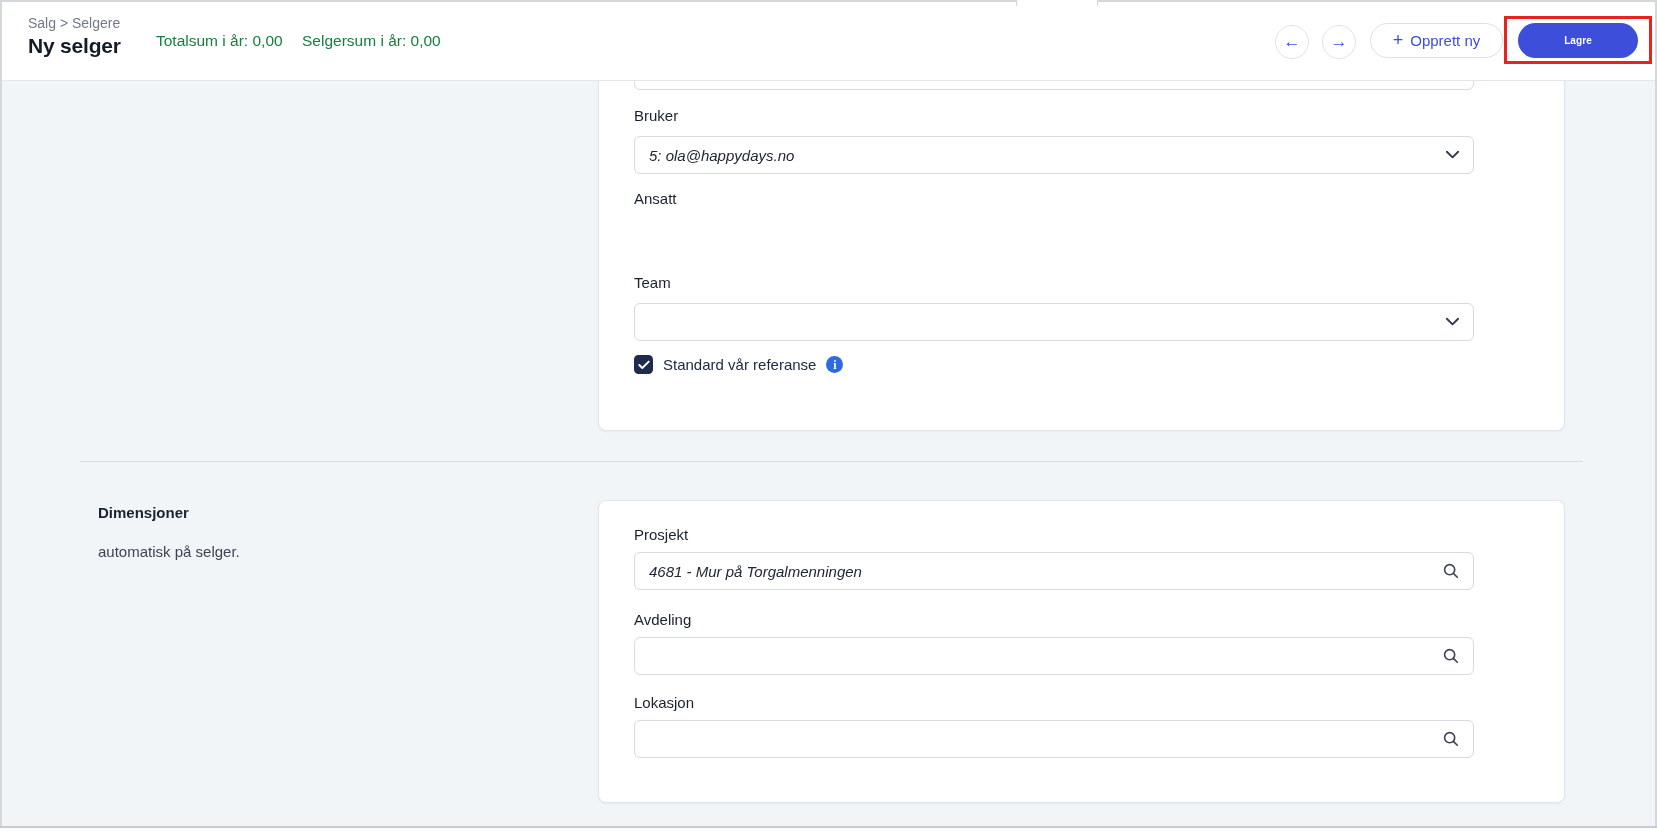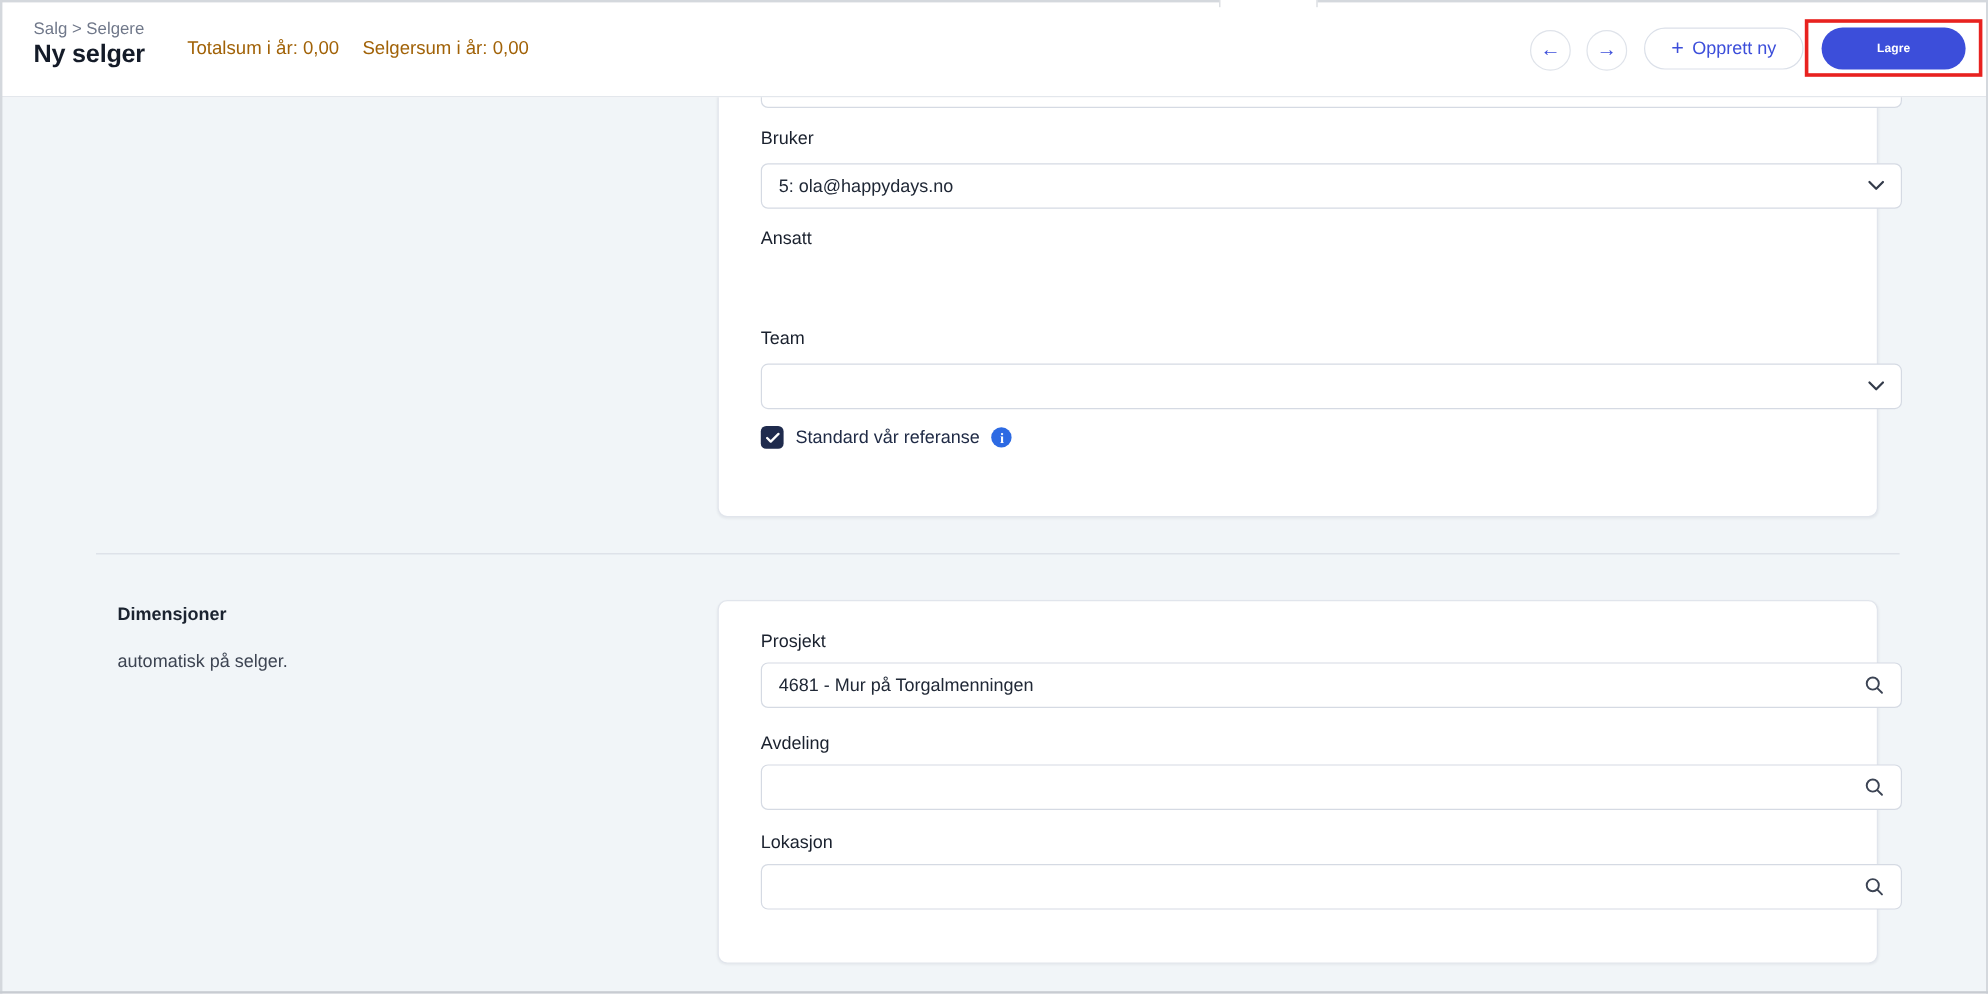--- a/index.html
+++ b/index.html
@@ -14,21 +14,21 @@
   .frame.top-r{left:1098px;top:0;width:559px;height:2px;}
   .frame.tick-l{left:1016px;top:0;width:1px;height:6px;}
   .frame.tick-r{left:1097px;top:0;width:1px;height:6px;}
   .frame.left{left:0;top:0;width:2px;height:828px;}
   .frame.right{left:1655px;top:0;width:2px;height:828px;}
   .frame.bottom{left:0;top:826px;width:1657px;height:2px;background:#C8CCD2;}
   
   .header{position:absolute;left:0;top:0;width:1657px;height:81px;background:#fff;border-bottom:1px solid #E3E7EC;z-index:10;box-sizing:border-box;}
   .breadcrumb{position:absolute;left:28px;top:15px;font-size:14px;color:#70788A;}
   .page-title{position:absolute;left:28px;top:34px;font-size:21px;font-weight:700;color:#141B28;letter-spacing:-0.2px;}
-  .stat{position:absolute;top:32px;font-size:15.5px;color:#a16207;}
+  .stat{position:absolute;top:32px;font-size:15.5px;color:#15803d;}
   .stat.total{left:156px;} .stat.seller{left:302px;}
   .navcircle{position:absolute;top:25px;width:34px;height:34px;border:1.5px solid #DFE3EA;border-radius:50%;
     display:flex;align-items:center;justify-content:center;font-size:17px;color:var(--accent_blue,#3C4EDA);
     box-sizing:border-box;background:#fff;cursor:pointer;}
   .navcircle.back{left:1275px;} .navcircle.fwd{left:1322px;}
   .pill{position:absolute;top:23px;height:35px;border-radius:18px;box-sizing:border-box;display:flex;align-items:center;justify-content:center;cursor:pointer;}
   .pill.create{left:1370px;width:133px;border:1.5px solid #DBE0E9;background:#fff;color:var(--accent_blue,#3C4EDA);gap:7px;font-size:15px;}
   .pill.create .plus{font-size:18px;line-height:1;margin-top:-1px;}
   .pill.save{left:1518px;width:120px;background:var(--accent_blue,#3C4EDA);color:#fff;font-size:10px;font-weight:700;letter-spacing:.1px;}
   .annotation{position:absolute;left:1504px;top:16px;width:148px;height:48px;border:3px solid var(--annotation_red,#E8221F);z-index:30;box-sizing:border-box;pointer-events:none;}
@@ -38,22 +38,22 @@
   .card.two{left:598px;top:500px;width:967px;height:303px;}
   .divider{position:absolute;left:80px;top:461px;width:1503px;height:1px;background:#D9DEE5;z-index:1;}
   
   .refpara{position:absolute;left:98px;top:66px;width:480px;font-size:15px;line-height:24.5px;color:#3D4452;z-index:1;}
   .dim-heading{position:absolute;left:98px;top:504px;font-size:15px;font-weight:700;color:#1B2330;z-index:1;}
   .dim-para{position:absolute;left:98px;top:540px;width:480px;font-size:15px;line-height:24.5px;color:#3D4452;z-index:1;}
   
   .lbl{position:absolute;left:634px;font-size:15px;color:#1A212E;z-index:2;}
   .lbl.bruker{top:107px;} .lbl.ansatt{top:190px;} .lbl.team{top:274px;}
   .lbl.prosjekt{top:526px;} .lbl.avdeling{top:611px;} .lbl.lokasjon{top:694px;}
-  .fieldbox{position:absolute;left:634px;width:951px;height:38px;background:#fff;border:1px solid #D5DAE3;border-radius:6px;
-    box-sizing:border-box;display:flex;align-items:center;padding:0 60px 0 14px;font-size:15px;color:#202836;z-index:2;cursor:pointer;}
+  .fieldbox{position:absolute;left:634px;width:840px;height:38px;background:#fff;border:1px solid #D5DAE3;border-radius:6px;
+    box-sizing:border-box;display:flex;align-items:center;padding:0 60px 0 14px;font-size:15px;color:#202836;z-index:2;cursor:pointer;font-style:italic;}
   .fieldbox .icon-right{position:absolute;right:13px;top:50%;transform:translateY(-50%);display:flex;}
   .fieldbox.partial{top:52px;} 
   .fieldbox.bruker{top:136px;} .fieldbox.ansatt{top:219px;} .fieldbox.team{top:303px;}
   .fieldbox.prosjekt{top:552px;} .fieldbox.avdeling{top:637px;} .fieldbox.lokasjon{top:720px;}
   .cbrow{position:absolute;left:634px;top:355px;display:flex;align-items:center;gap:10px;z-index:2;}
   .cb{width:19px;height:19px;border-radius:4.5px;background:var(--checkbox_navy,#1F2B4D);display:flex;align-items:center;justify-content:center;cursor:pointer;}
   .cblabel{font-size:15px;font-weight:500;color:#202B46;}
   .info{width:17px;height:17px;border-radius:50%;background:var(--info_blue,#2D6AE3);color:#fff;display:flex;align-items:center;justify-content:center;
     font-family:"Liberation Serif",serif;font-weight:700;font-size:12px;line-height:1;cursor:pointer;}
 </style>

